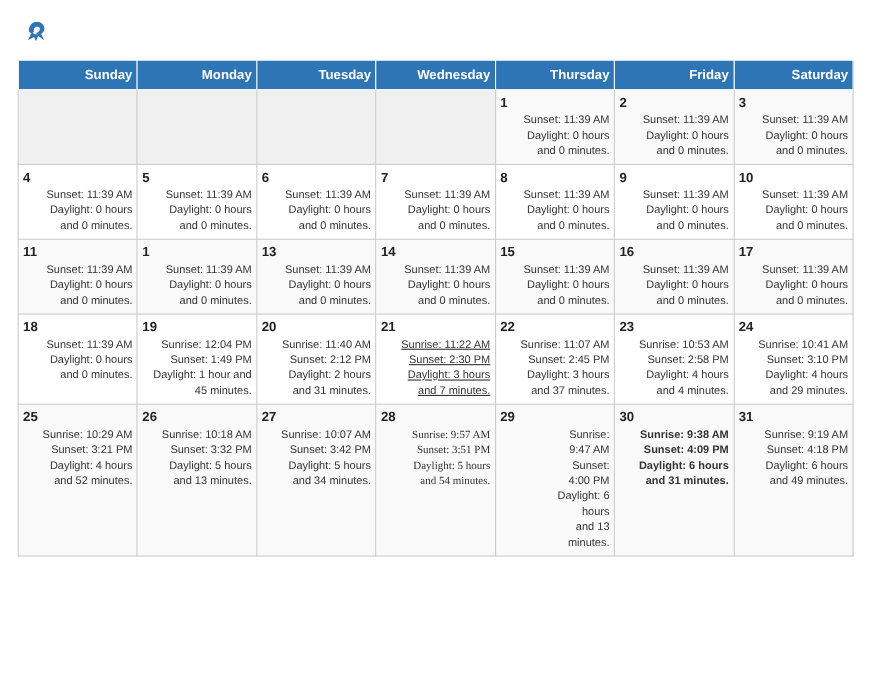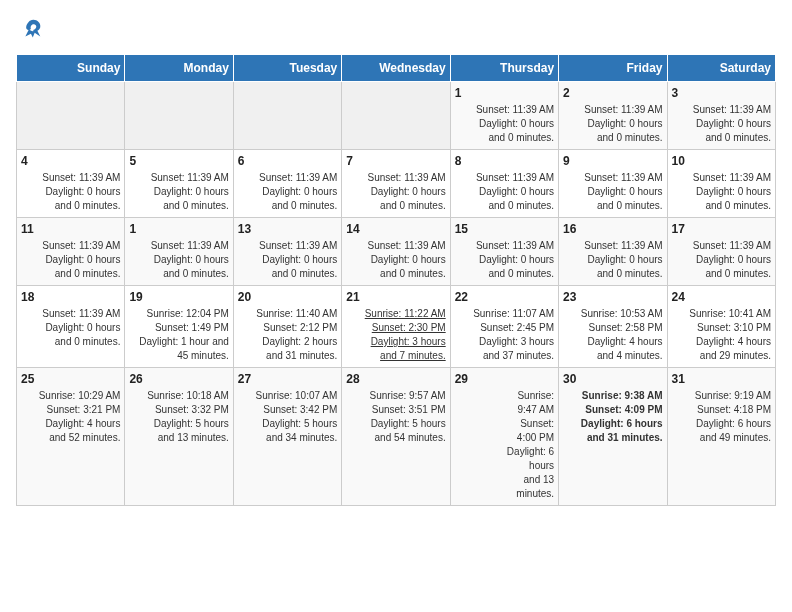--- a/index.html
+++ b/index.html
@@ -300,21 +300,21 @@
         </td>
         <td>
           <div class="day-num">27</div>
           <div class="day-info" style="white-space: pre-line;">Sunrise: 10:07 AM
 Sunset: 3:42 PM
 Daylight: 5 hours
 and 34 minutes.</div>
         </td>
         <td>
           <div class="day-num">28</div>
-          <div class="day-info" style="white-space: pre-line;">Sunrise: 9:57 AM
+          <div class="day-info" style="white-space: pre-line; font-family: Liberation Serif, serif;">Sunrise: 9:57 AM
 Sunset: 3:51 PM
 Daylight: 5 hours
 and 54 minutes.</div>
         </td>
         <td>
           <div class="day-num">29</div>
           <div class="day-info" style="white-space: pre-line; margin-left: 44px;">Sunrise: 9:47 AM
 Sunset: 4:00 PM
 Daylight: 6 hours
 and 13 minutes.</div>

